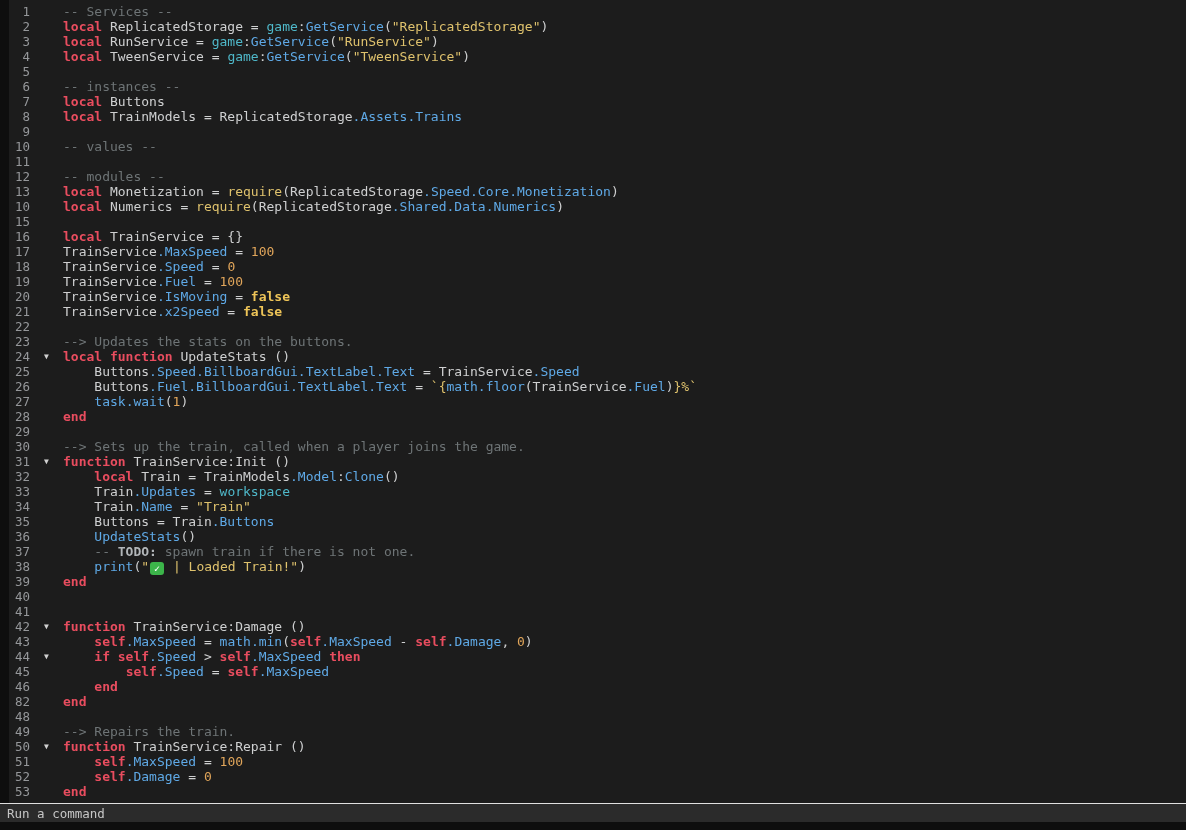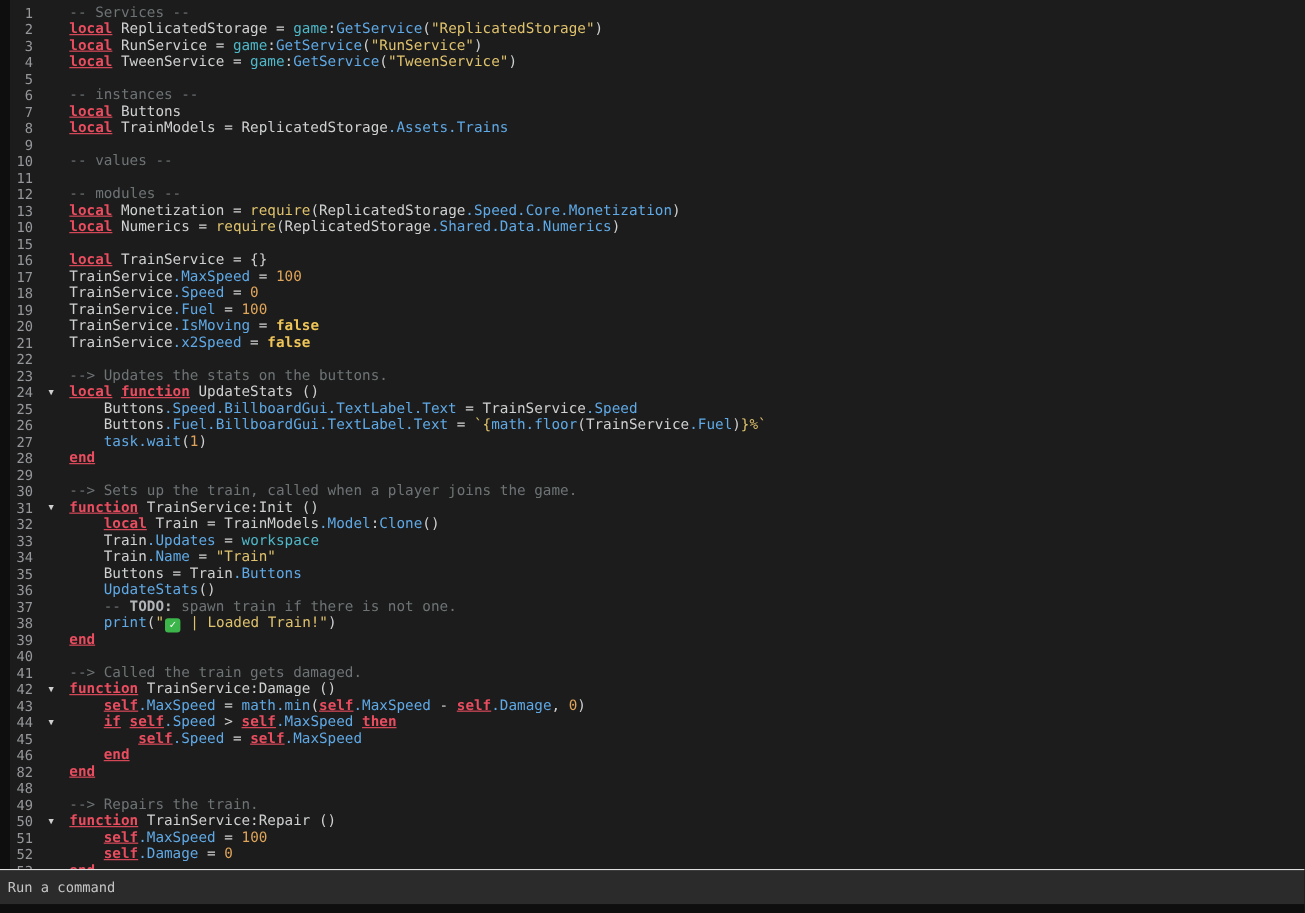--- a/index.html
+++ b/index.html
@@ -19,40 +19,40 @@
     width:21px; flex:none; text-align:right;
     color: var(--lnum, #95979a); font-size:12.5px;
   }
   .fold {
     width:33px; flex:none; text-align:center;
     color: var(--fold, #d0d0d0); font-size:8px; line-height:15px;
   }
   .code { white-space:pre; flex:none; }
 
   .tk-c    { color: var(--tk-c, #6e7476); }
-  .tk-k    { color: var(--tk-k, #e94d5f); font-weight:bold;text-decoration:underline; }
+  .tk-k    { color: var(--tk-k, #e94d5f); font-weight:bold; }
   .tk-d    { color: var(--tk-d, #cfd0d1); }
   .tk-p    { color: var(--tk-p, #5fa9e6); }
   .tk-b    { color: var(--tk-b, #5fa9e6); margin-top: 44px; }
   .tk-g    { color: var(--tk-g, #4fb8c9); }
   .tk-s    { color: var(--tk-s, #dfc26d); }
   .tk-n    { color: var(--tk-n, #e0a55a); text-align: center; }
   .tk-f    { color: var(--tk-f, #efc558); font-weight:bold;text-align:center; }
   .tk-y    { color: var(--tk-y, #dfc26d); }
   .tk-todo { color: var(--tk-todo, #b2b6b9); font-weight:bold; }
 
   .emoji {
     display:inline-block; width:14px; height:13px;
     background: var(--emoji-bg, #3cb54a);
     border-radius:3px; color:#ffffff; font-size:10px; line-height:13px;
     text-align:center; vertical-align:-1px; margin:0 1px; font-weight:bold;
   }
 
   .command-bar {
-    height:32px; flex:none;
+    height:19px; flex:none;
     background: var(--bar-bg, #2b2b2b);
     border-top: 1px solid var(--bar-border, #e0e0e0);
     display:flex; align-items:center;
   }
   .command-input {
     width:100%; height:100%;
     background:transparent; border:none; outline:none;
     color: var(--bar-text, #c6c6c6);
     font-family:inherit; font-size:12.5px; padding-left:7px;
   }
@@ -263,21 +263,20 @@
           <span class="code"><span class="tk-k">end</span></span>
         </div>
         <div class="line">
           <span class="lnum">40</span>
           <span class="fold"></span>
           <span class="code"></span>
         </div>
         <div class="line">
           <span class="lnum">41</span>
           <span class="fold"></span>
-          <span class="code"><span class="tk-c">--&gt; Called the train gets damaged.</span></span>
         </div>
         <div class="line">
           <span class="lnum">42</span>
           <span class="fold">▼</span>
           <span class="code"><span class="tk-k">function</span><span class="tk-d"> TrainService:Damage ()</span></span>
         </div>
         <div class="line">
           <span class="lnum">43</span>
           <span class="fold"></span>
           <span class="code"><span class="tk-d">    </span><span class="tk-k">self</span><span class="tk-p">.MaxSpeed</span><span class="tk-d"> = </span><span class="tk-b">math</span><span class="tk-p">.min</span><span class="tk-d">(</span><span class="tk-k">self</span><span class="tk-p">.MaxSpeed</span><span class="tk-d"> - </span><span class="tk-k">self</span><span class="tk-p">.Damage</span><span class="tk-d">, </span><span class="tk-n">0</span><span class="tk-d">)</span></span>

